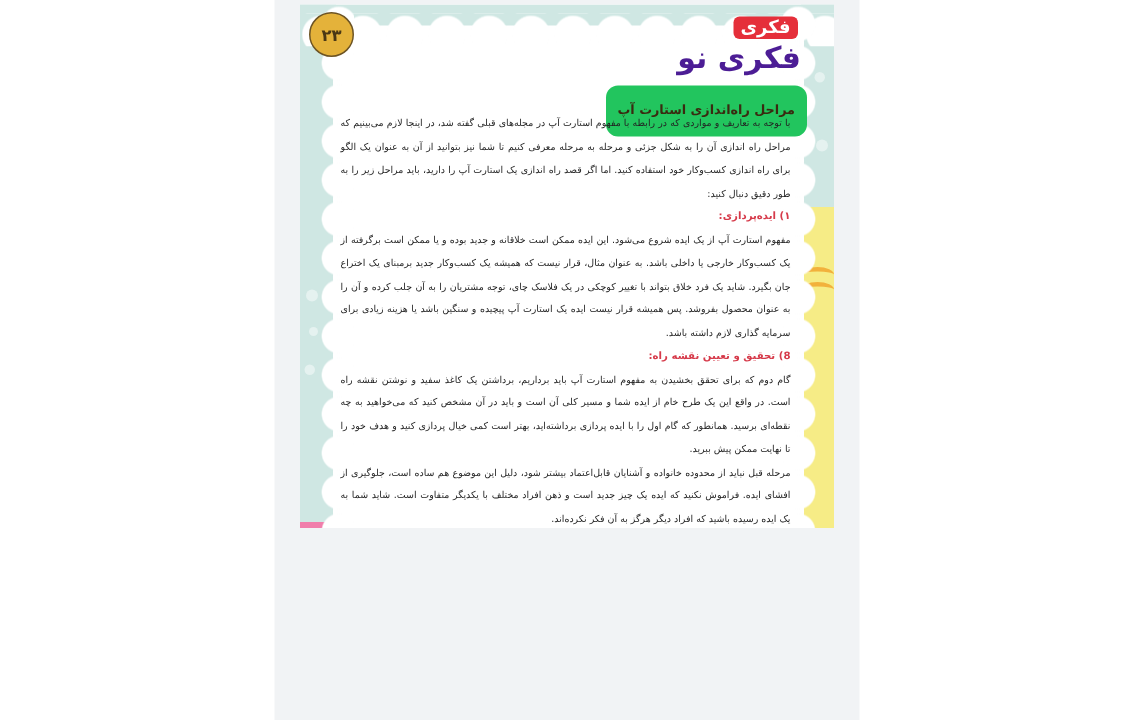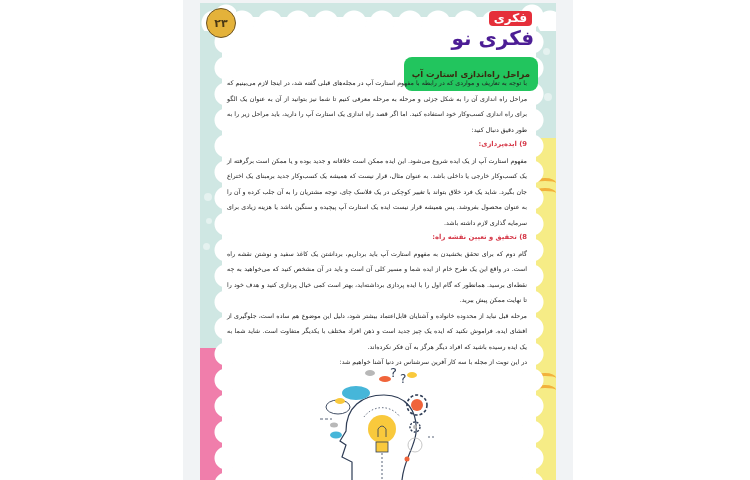--- a/index.html
+++ b/index.html
@@ -4,21 +4,21 @@
 <style>
   * { box-sizing: border-box; margin: 0; padding: 0; }
   html, body { width: 750px; height: 480px; overflow: hidden; background: #ffffff; }
   body { font-family: "DejaVu Sans", sans-serif; position: relative; }
 
   .viewer-bg {
     position: absolute; left: 183px; top: 0; width: 390px; height: 480px;
     background: #f1f3f5;
   }
   .page {
-    position: absolute; left: 200px; top: 3px; width: 356px; height: 477px;
+    position: absolute; left: 200px; top: 3px; width: 356px; height: 349px;
     background: #ffffff; overflow: hidden;
   }
   
   .band-left-top {
     position: absolute; left: 0; top: 0; width: 24px; height: 345px;
     background: #cfe7e3;
   }
   .band-left-bottom {
     position: absolute; left: 0; top: 345px; width: 24px; height: 132px;
     background: #f07eab;
@@ -120,21 +120,21 @@
   <div class="wave-left"></div>
   <div class="wave-right"></div>
 
   <div class="page-badge">۲۳</div>
   <div class="section-tag">فکری</div>
   <div class="main-title">فکری نو</div>
   <div class="subtitle-pill">مراحل راه‌اندازی استارت آپ</div>
 
   <div class="article">
     <p>با توجه به تعاریف و مواردی که در رابطه با مفهوم استارت آپ در مجله‌های قبلی گفته شد، در اینجا لازم می‌بینیم که مراحل راه اندازی آن را به شکل جزئی و مرحله به مرحله معرفی کنیم تا شما نیز بتوانید از آن به عنوان یک الگو برای راه اندازی کسب‌وکار خود استفاده کنید. اما اگر قصد راه اندازی یک استارت آپ را دارید، باید مراحل زیر را به طور دقیق دنبال کنید:</p>
-    <p class="heading">9) ایده‌پردازی:</p>
+    <p class="heading">۱) ایده‌پردازی:</p>
     <p>مفهوم استارت آپ از یک ایده شروع می‌شود. این ایده ممکن است خلاقانه و جدید بوده و یا ممکن است برگرفته از یک کسب‌وکار خارجی یا داخلی باشد. به عنوان مثال، قرار نیست که همیشه یک کسب‌وکار جدید برمبنای یک اختراع جان بگیرد. شاید یک فرد خلاق بتواند با تغییر کوچکی در یک فلاسک چای، توجه مشتریان را به آن جلب کرده و آن را به عنوان محصول بفروشد. پس همیشه قرار نیست ایده یک استارت آپ پیچیده و سنگین باشد یا هزینه زیادی برای سرمایه گذاری لازم داشته باشد.</p>
     <p class="heading">8) تحقیق و تعیین نقشه راه:</p>
     <p>گام دوم که برای تحقق بخشیدن به مفهوم استارت آپ باید برداریم، برداشتن یک کاغذ سفید و نوشتن نقشه راه است. در واقع این یک طرح خام از ایده شما و مسیر کلی آن است و باید در آن مشخص کنید که می‌خواهید به چه نقطه‌ای برسید. همانطور که گام اول را با ایده پردازی برداشته‌اید، بهتر است کمی خیال پردازی کنید و هدف خود را تا نهایت ممکن پیش ببرید.</p>
     <p>مرحله قبل نباید از محدوده خانواده و آشنایان قابل‌اعتماد بیشتر شود، دلیل این موضوع هم ساده است، جلوگیری از افشای ایده. فراموش نکنید که ایده یک چیز جدید است و ذهن افراد مختلف با یکدیگر متفاوت است. شاید شما به یک ایده رسیده باشید که افراد دیگر هرگز به آن فکر نکرده‌اند.</p>
     <p>در این نوبت از مجله با سه کار آفرین سرشناس در دنیا آشنا خواهیم شد:</p>
   </div>
 
   <div class="illustration">
     <svg width="130" height="113" viewBox="0 0 130 113">
 

